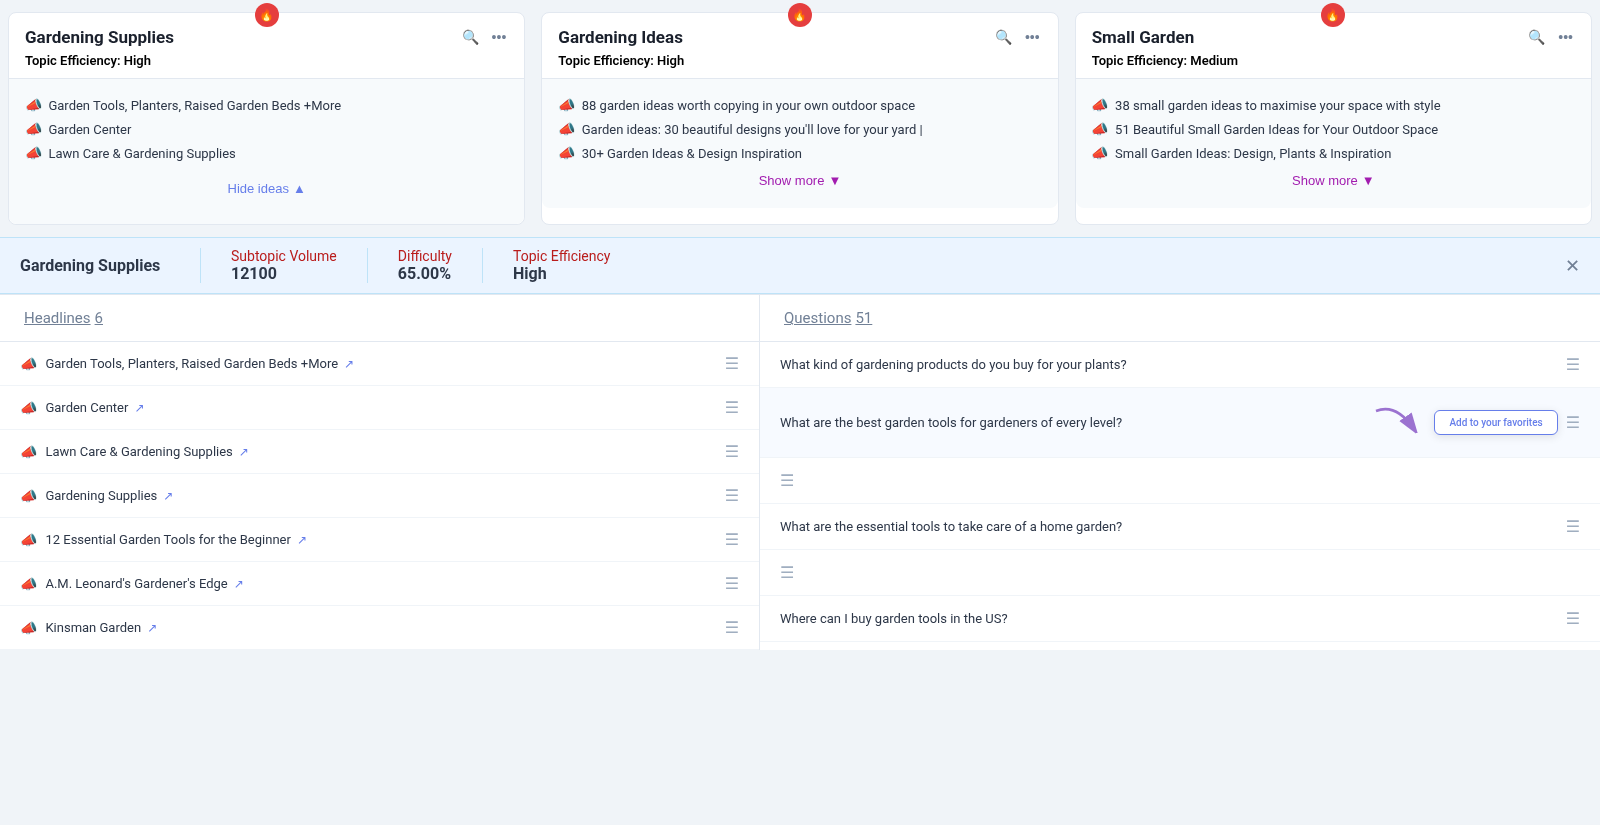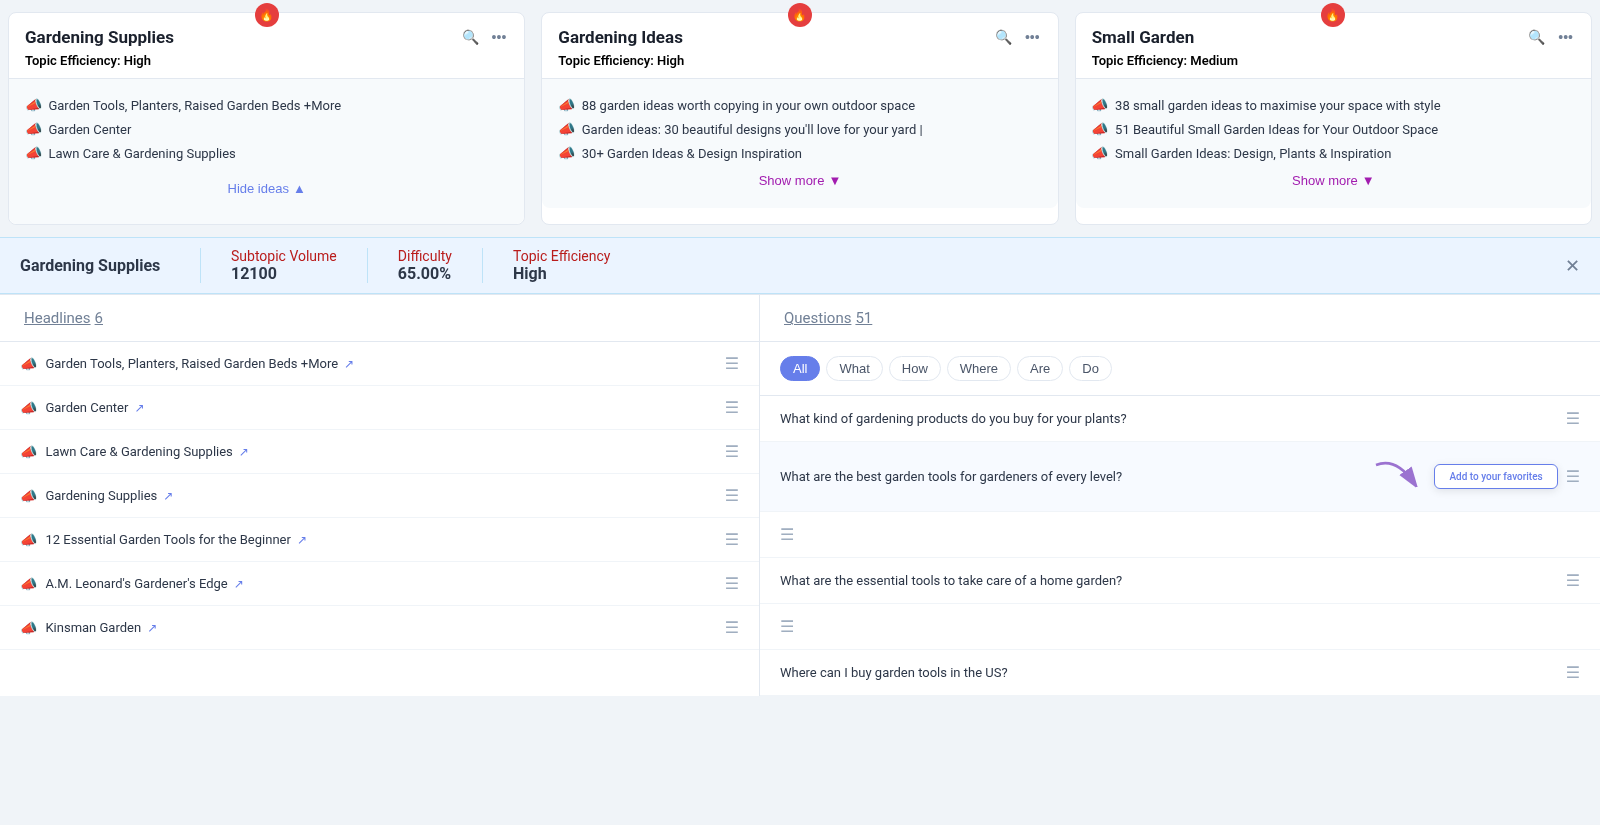--- a/index.html
+++ b/index.html
@@ -503,28 +503,20 @@
     <span class="list-icon-right">☰</span>
   </div>
       </div>
   </div>
 
   <div class="questions-panel">
     <div class="panel-header">
       <span>Questions</span><span>51</span>
     </div>
 
-    <div class="filter-tabs" id="filter-tabs">
-        <button class="filter-tab active">All</button>
-        <button class="filter-tab">What</button>
-        <button class="filter-tab">How</button>
-        <button class="filter-tab">Where</button>
-        <button class="filter-tab">Are</button>
-        <button class="filter-tab">Do</button>
-      </div>
 
     <div id="questions-list">
         <div class="question-row">
       <span class="question-text">What kind of gardening products do you buy for your plants?</span>
       <span class="question-action">☰</span>
     </div>
         <div class="question-row highlighted">
       <span class="question-text">What are the best garden tools for gardeners of every level?</span>
       <div class="tooltip-container">
         <div style="position:relative;">

